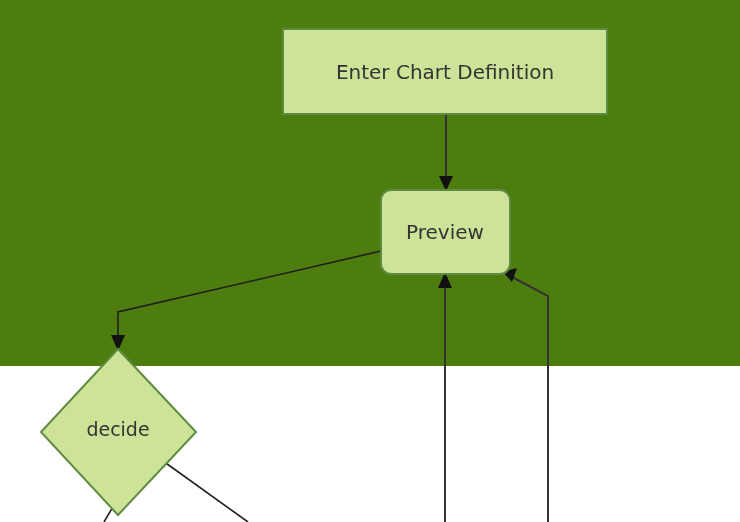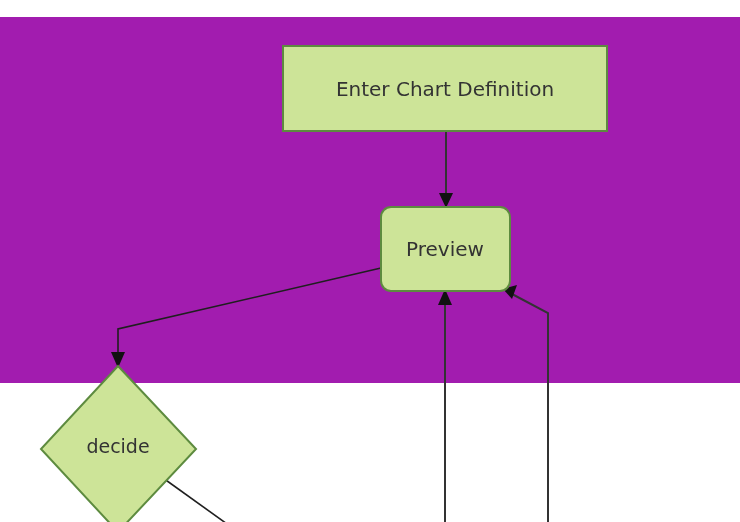--- a/index.html
+++ b/index.html
@@ -10,22 +10,21 @@
   body {
     width: 740px;
     height: 522px;
     overflow: hidden;
     font-family: "DejaVu Sans", sans-serif;
   }
   #diagram-root {
     position: relative;
     width: 740px;
     height: 366px;
-    background: #a21caf;
-    margin-top: 17px;
+    background: #4d7c0f;
   }
   #flow-svg {
     position: absolute;
     top: 0;
     left: 0;
     width: 740px;
     height: 522px;
     display: block;
   }
   .node-shape {

